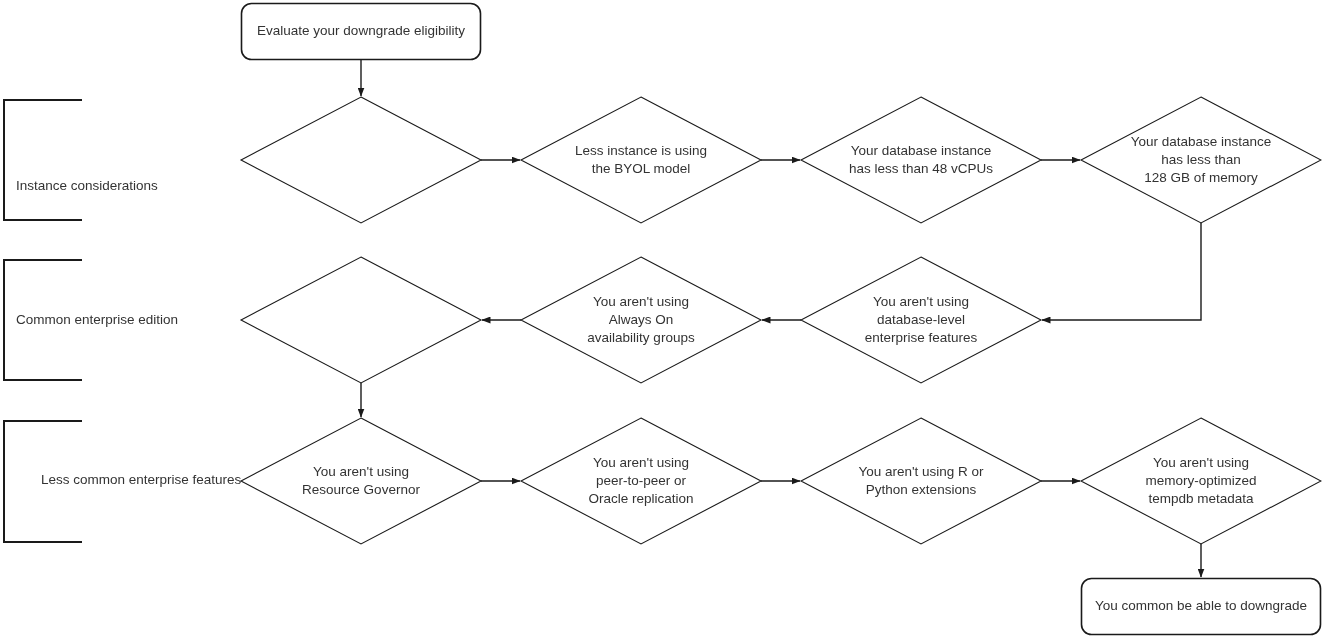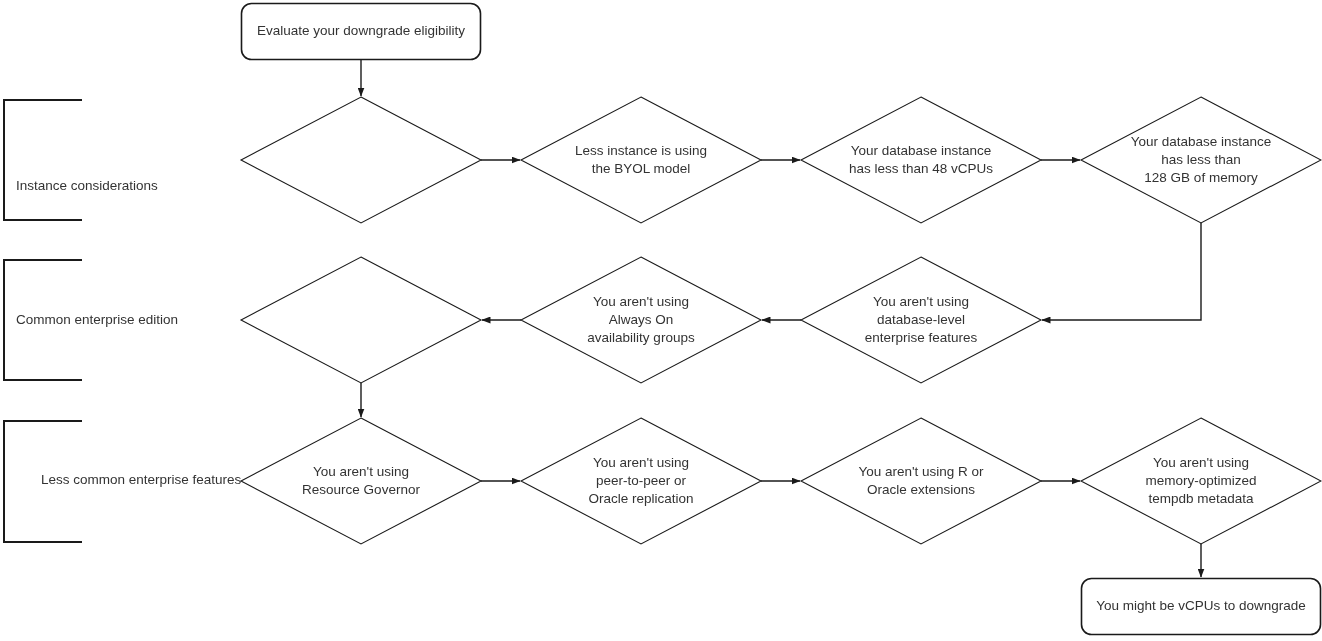--- a/index.html
+++ b/index.html
@@ -108,21 +108,21 @@
 
     <line x1="481" y1="481" x2="520" y2="481" stroke="#1a1a1a" stroke-width="1.4" marker-end="url(#arrowhead)"></line>
     <line x1="761" y1="481" x2="800" y2="481" stroke="#1a1a1a" stroke-width="1.4" marker-end="url(#arrowhead)"></line>
     <line x1="1041" y1="481" x2="1080" y2="481" stroke="#1a1a1a" stroke-width="1.4" marker-end="url(#arrowhead)"></line>
 
     <line x1="1201" y1="544" x2="1201" y2="577" stroke="#1a1a1a" stroke-width="1.4" marker-end="url(#arrowhead)"></line>
   </svg>
 
   <div class="terminator-label" style="left:241px; top:22px; width:240px;">Evaluate your downgrade eligibility</div>
 
-  <div class="terminator-label" style="left:1081px; top:597px; width:240px;">You might be vCPUs to downgrade</div>
+  <div class="terminator-label" style="left:1081px; top:597px; width:240px;">You common be able to downgrade</div>
 
   <div class="group-label" style="left:16px; top:151px;margin-top:26px;">Instance considerations</div>
   <div class="group-label" style="left:16px; top:311px;">Common enterprise edition</div>
   <div class="group-label" style="left:16px; top:471px;margin-left:25px;">Less common enterprise features</div>
 
   <div class="node-label" style="left:531px; top:142px; width:220px;">Less instance is using
 the BYOL model</div>
   <div class="node-label" style="left:811px; top:142px; width:220px;">Your database instance
 has less than 48 vCPUs</div>
   <div class="node-label" style="left:1091px; top:133px; width:220px;">Your database instance
@@ -135,18 +135,18 @@
   <div class="node-label" style="left:811px; top:293px; width:220px;">You aren't using
 database-level
 enterprise features</div>
 
   <div class="node-label" style="left:251px; top:463px; width:220px;">You aren't using
 Resource Governor</div>
   <div class="node-label" style="left:531px; top:454px; width:220px;">You aren't using
 peer-to-peer or
 Oracle replication</div>
   <div class="node-label" style="left:811px; top:463px; width:220px;">You aren't using R or
-Oracle extensions</div>
+Python extensions</div>
   <div class="node-label" style="left:1091px; top:454px; width:220px;">You aren't using
 memory-optimized
 tempdb metadata</div>
 
 </div>
 
 </body></html>

